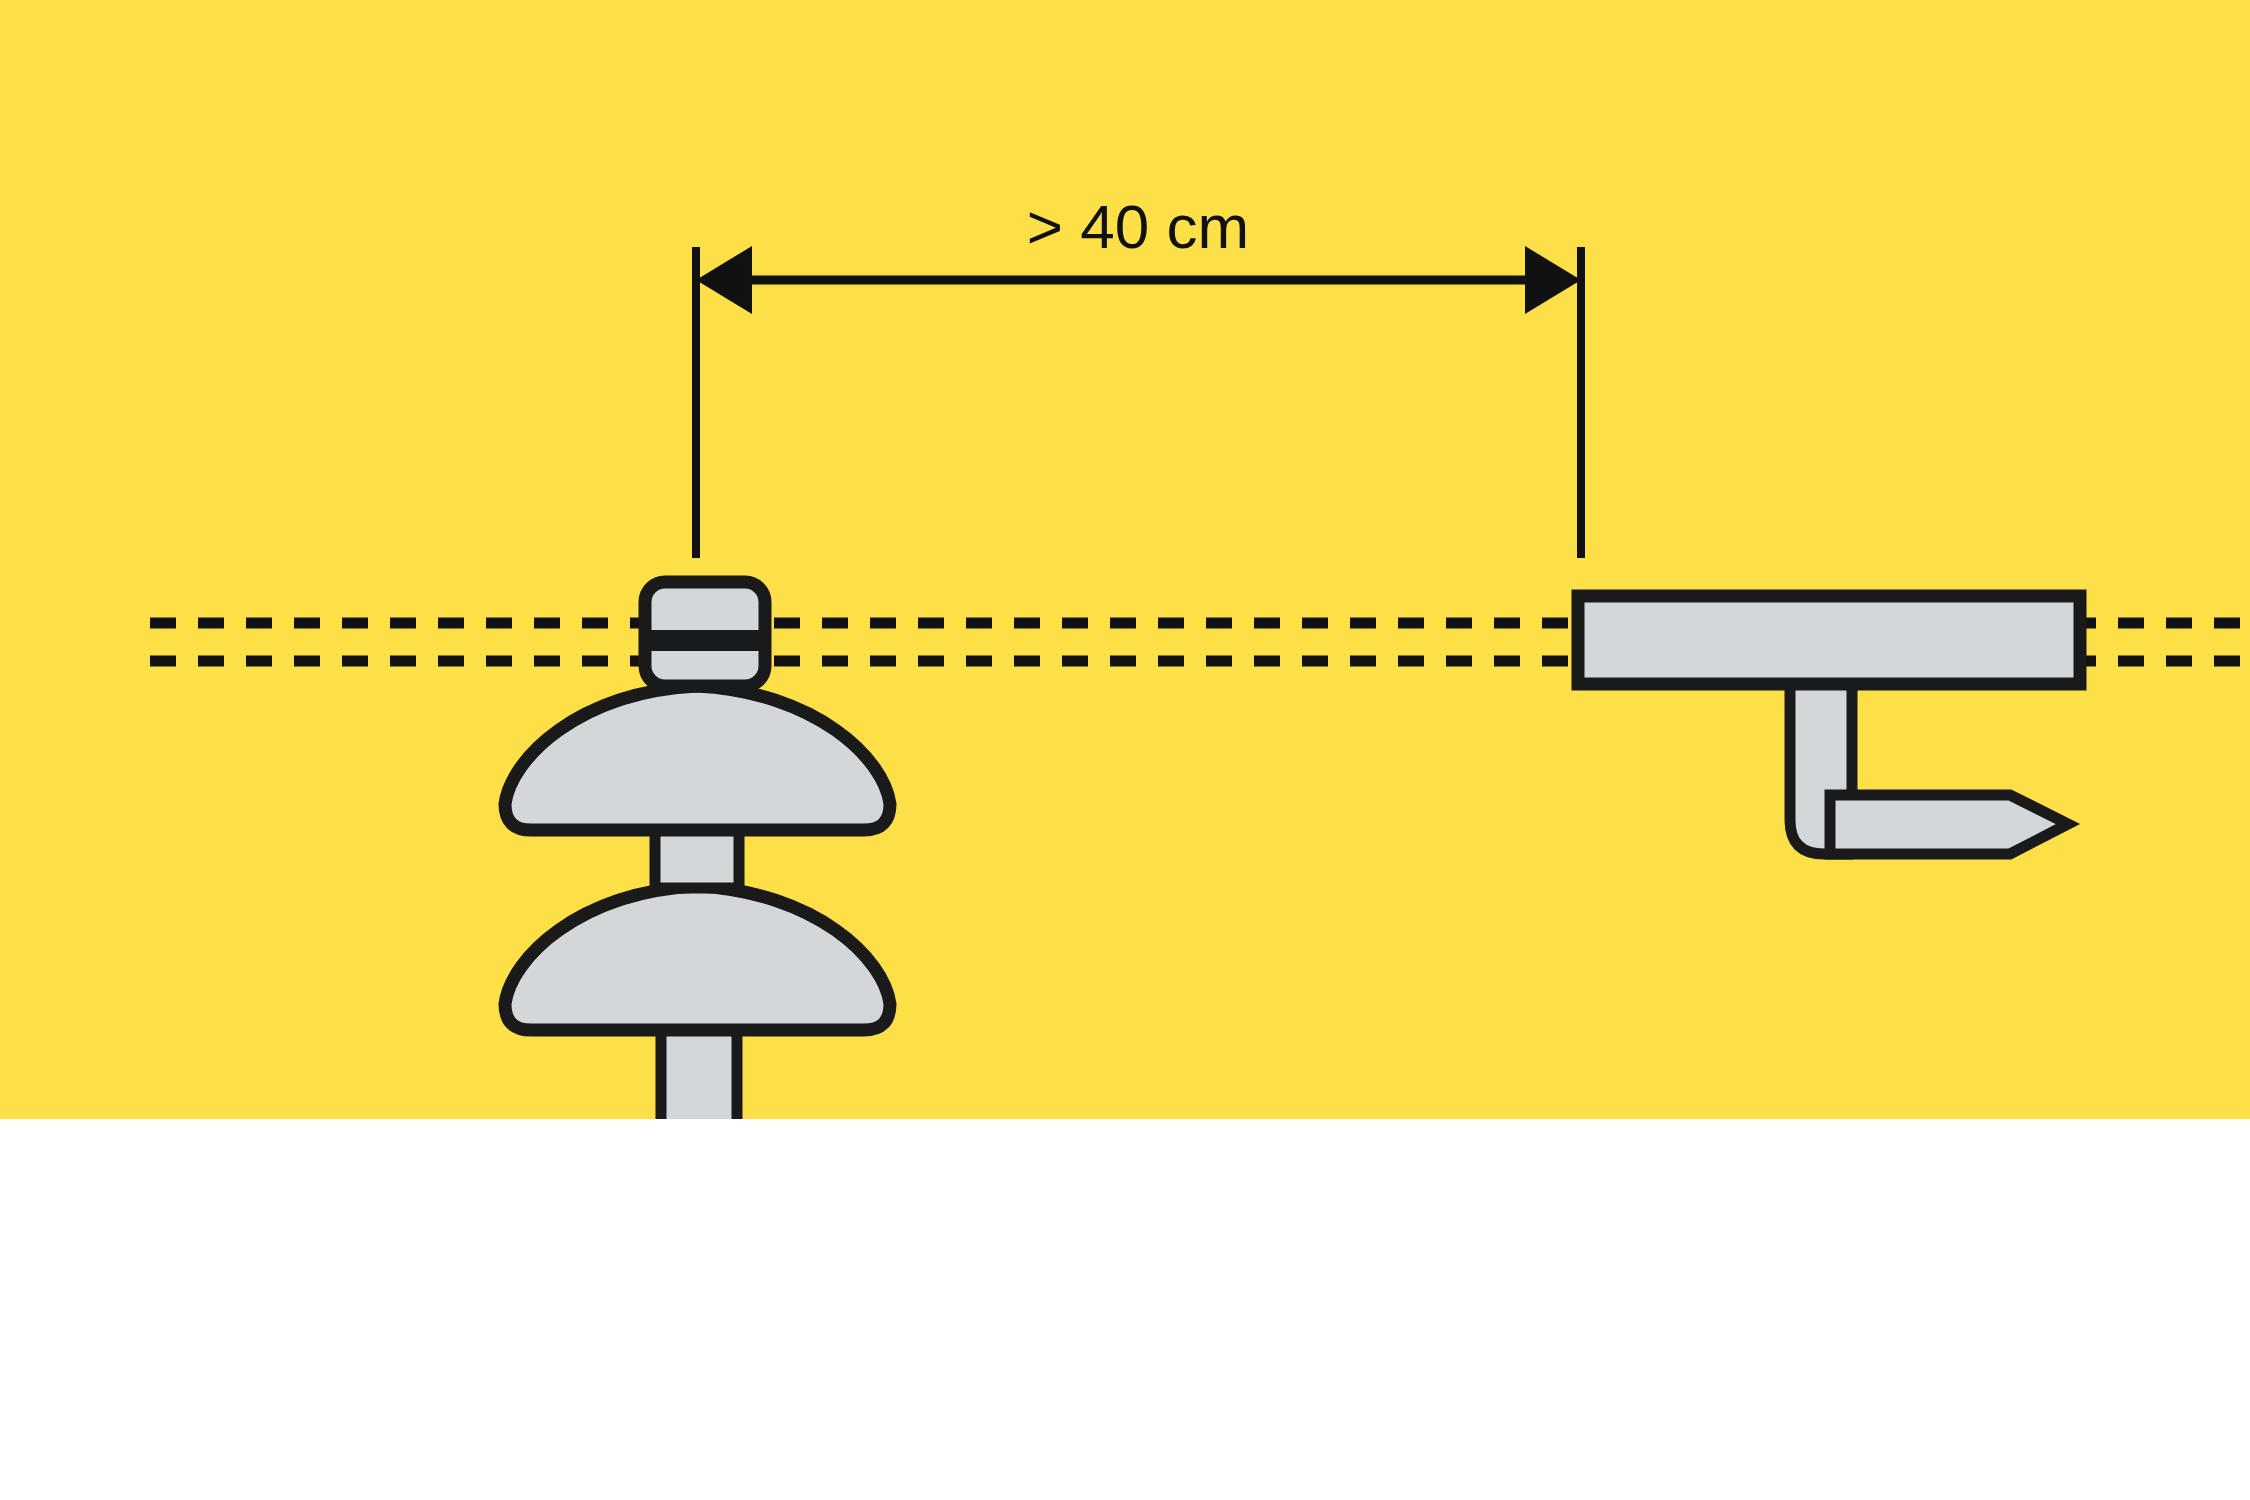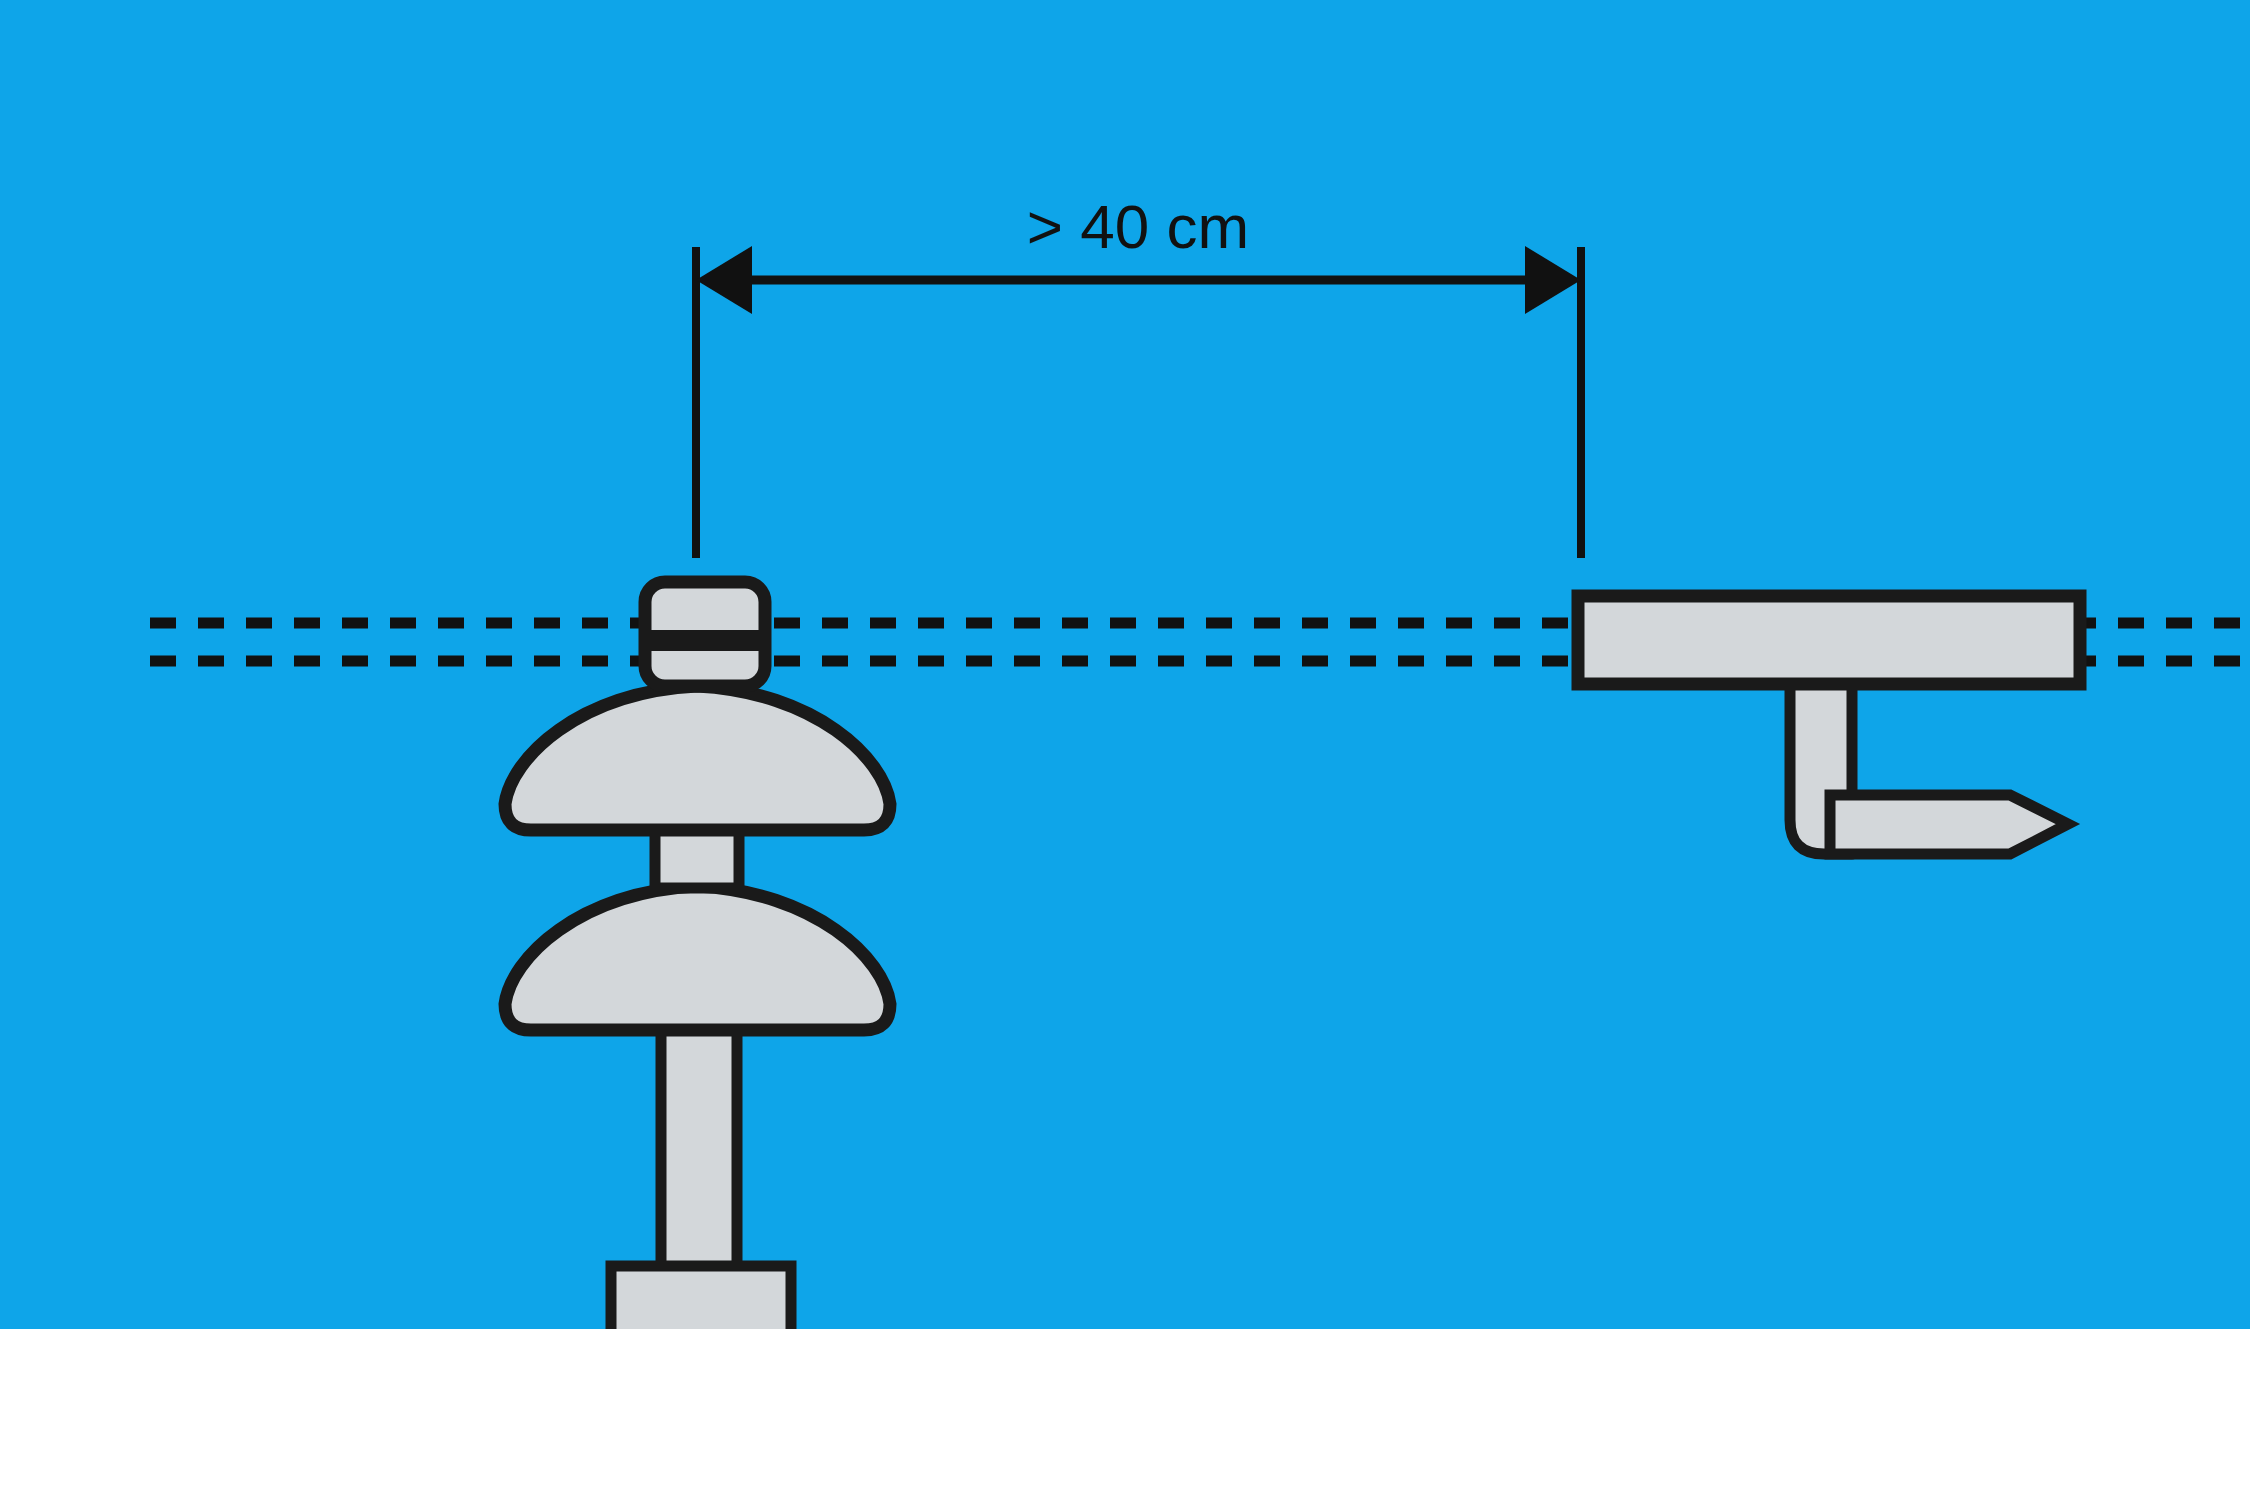--- a/index.html
+++ b/index.html
@@ -7,22 +7,22 @@
     margin: 0;
     padding: 0;
     background: #ffffff;
   }
   body {
     font-family: "Liberation Sans", sans-serif;
   }
   #diagram-root {
     position: relative;
     width: 2250px;
-    height: 1329px;
-    background: #0ea5e9;
+    height: 1119px;
+    background: #fde047;
     overflow: hidden;
   }
   #diagram-svg {
     display: block;
     width: 2250px;
     height: 1500px;
   }
   .dim-label {
     font-family: "Liberation Sans", sans-serif;
     font-size: 62px;

